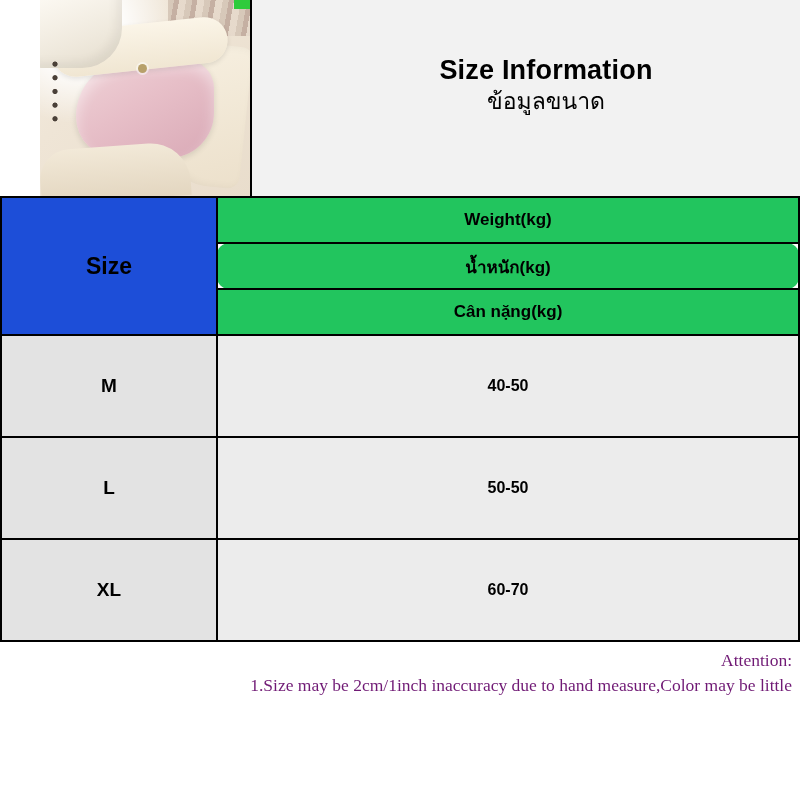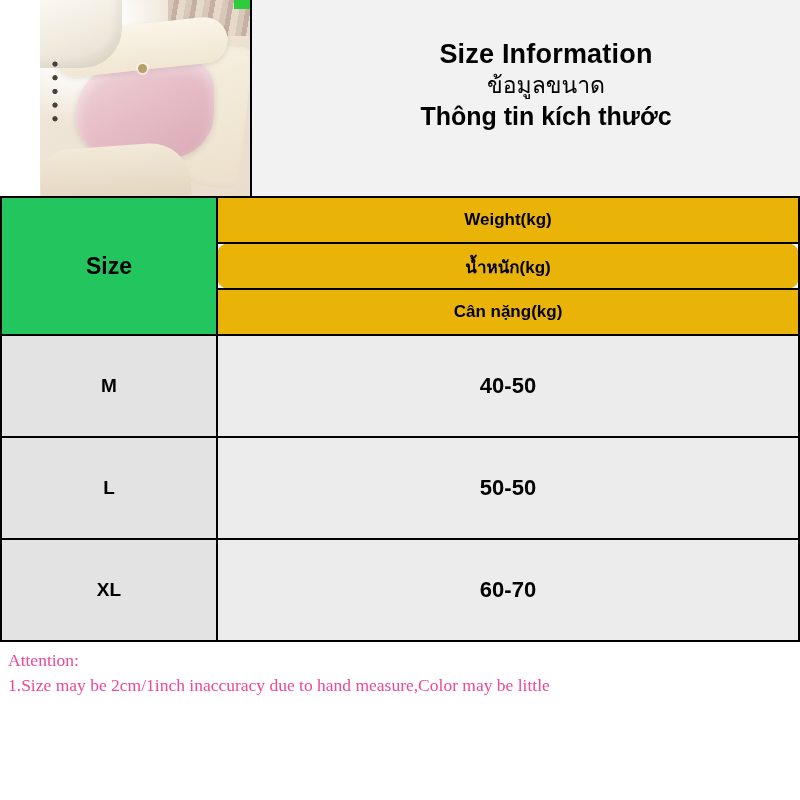--- a/index.html
+++ b/index.html
@@ -152,56 +152,57 @@
   }
   .tbl td {
     border: 2px solid #000;
     text-align: center;
     vertical-align: middle;
     font-weight: bold;
   }
   .col-size { width: 212px; }
 
   .size-head {
-    background: #22c55e;
+    background: #1d4ed8;
     font-size: 23px;
     height: 128px;
   }
   .wh-cell {
-    background: #eab308;
+    background: #22c55e;
     font-size: 17px;
     height: 42px;
   }
   .wh-cell.thai { font-size: 17px; border-radius: 12px; }
 
   .row-data td {
     height: 98px;
   }
   .cell-size-label {
     background: #e3e3e3;
     font-size: 19px;
   }
   .cell-weight {
     background: #ececec;
-    font-size: 22px;
+    font-size: 16px;
     font-weight: normal;
   }
 
   
   .attention {
     box-sizing: border-box;
     width: 800px;
     padding: 6px 8px 8px 8px;
     background: #ffffff;
     font-family: "Liberation Serif", serif;
   }
   .attention div {
     font-size: 17.5px;
     line-height: 1.42;
-    color: #ec4899;
+    color: #701a75;
+    text-align: right;
   }
 </style>
 </head>
 <body>
 
 <div class="sheet">
 
   <div class="header-row">
 
     <div class="photo-cell">
@@ -213,21 +214,20 @@
       <div class="ph-strip ph-left-lace"></div>
       <div class="ph-dots"></div>
       <div class="ph-strip ph-cream-bottom"></div>
       <div class="ph-dot-green"></div>
       <div class="ph-green-tab"></div>
     </div>
 
     <div class="title-cell">
       <div class="title-en">Size Information</div>
       <div class="title-th">ข้อมูลขนาด</div>
-      <div class="title-vi">Thông tin kích thước</div>
     </div>
 
   </div>
 
   <table class="tbl">
     <tbody>
       <tr>
         <td class="col-size size-head" rowspan="3">Size</td>
         <td class="wh-cell">Weight(kg)</td>
       </tr>

